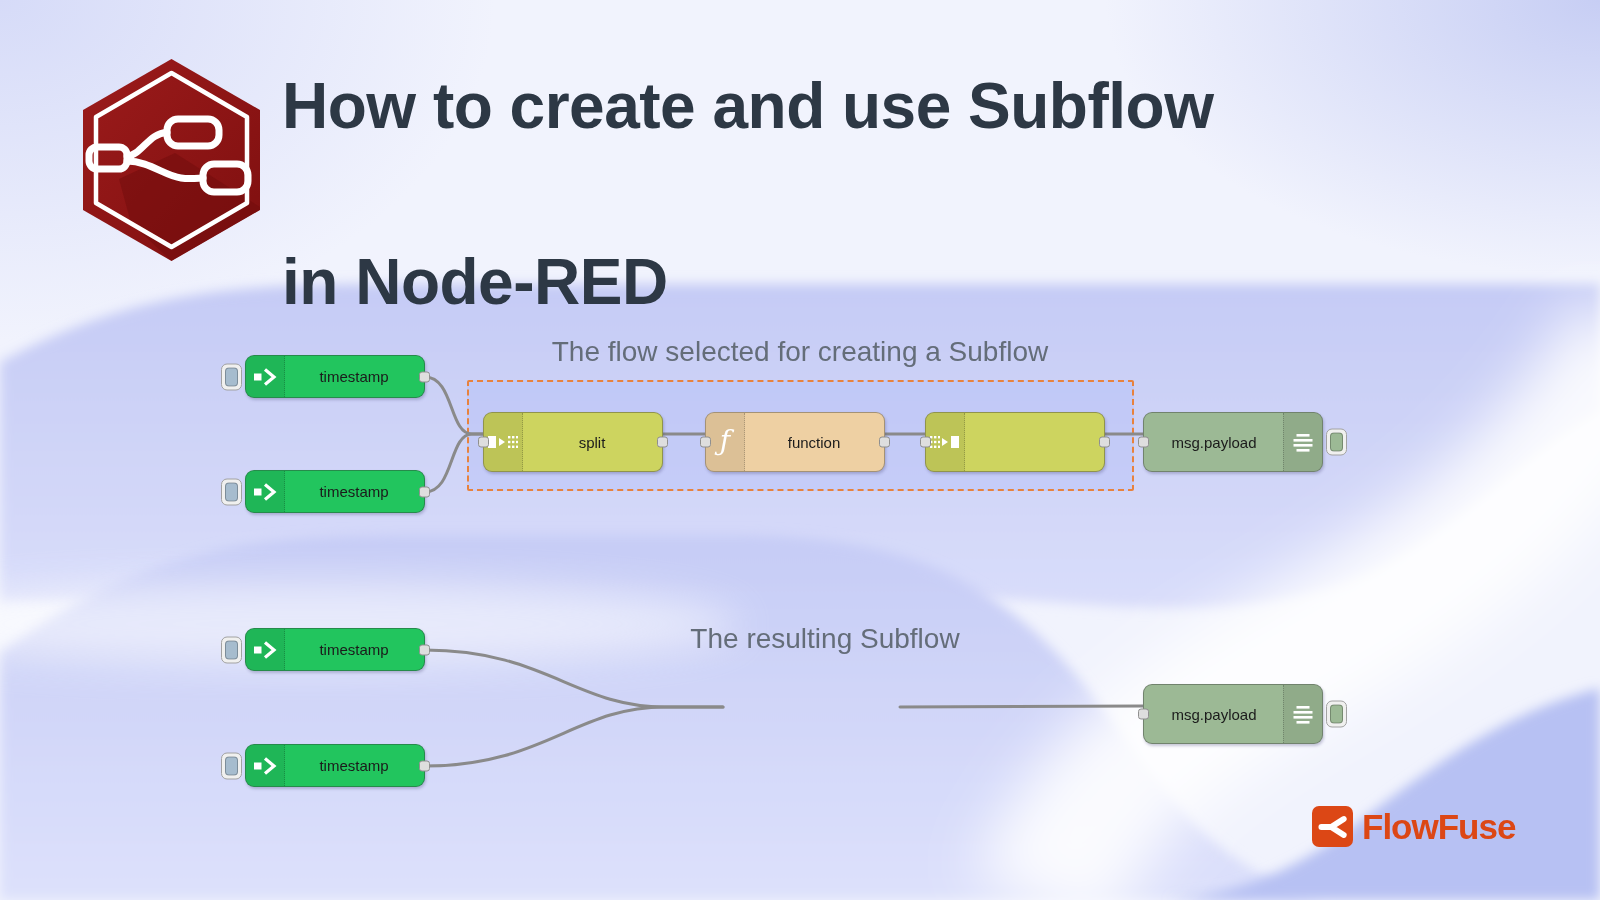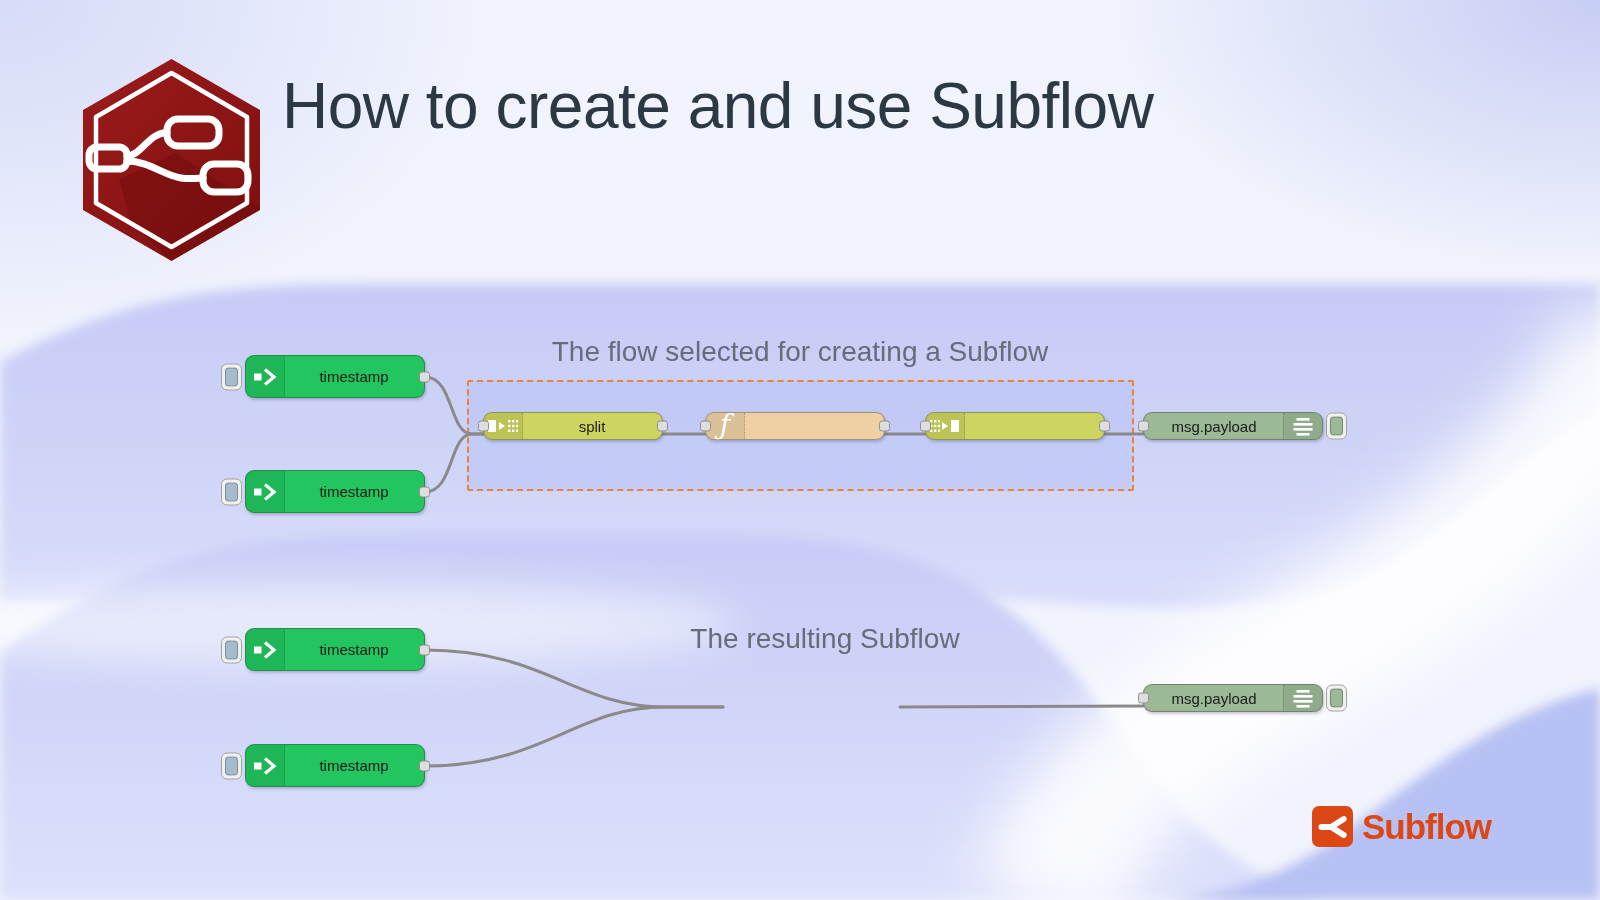--- a/index.html
+++ b/index.html
@@ -5,42 +5,42 @@
   html,body { margin:0; padding:0; }
   body { font-family:"Liberation Sans", sans-serif; }
   .canvas { position:relative; width:1600px; height:900px; overflow:hidden; background:#f1f3fd; }
 
   .bg-svg { position:absolute; inset:0; z-index:0; }
 
   
   .logo-hex { position:absolute; left:79px; top:57px; z-index:3; }
   .page-title {
     position:absolute; left:282px; top:62px; z-index:3;
-    font-size:64px; line-height:88px; font-weight:400;
+    font-size:64px; line-height:88px; font-weight:700;
     color:#2d3845; letter-spacing:-0.5px; white-space:pre-line;
   }
 
   
   .caption { position:absolute; z-index:2; font-size:28px; font-weight:400;
              color:#646d79; text-align:center; }
   .caption-1 { left:400px; top:336px; width:800px; }
   .caption-2 { left:480px; top:623px; width:690px; }
 
   
   .selection-region {
     position:absolute; left:467px; top:380px; width:663px; height:107px;
     border:2px dashed #e8823d; background:rgba(168,181,250,0.30);
     z-index:1; border-radius:2px;
   }
 
   .wires { position:absolute; inset:0; z-index:2; pointer-events:none; }
 
   
   .node {
-    position:absolute; width:180px; height:28px; border-radius:9px;
+    position:absolute; width:180px; height:60px; border-radius:9px;
     border:1px solid rgba(45,45,45,0.38);
     box-shadow:1px 2px 3px rgba(60,60,110,0.28);
     z-index:3; box-sizing:border-box;
   }
   .node .label {
     position:absolute; top:0; bottom:0; left:0; right:0;
     display:flex; align-items:center; justify-content:center;
     font-size:15px; color:#1b1b1b;
   }
   .icon-region {
@@ -157,20 +157,21 @@
     <polygon clip-path="url(#hexClip)" points="40,122 96,96 181,150 181,153 92.5,204 52,166" fill="#6f0c0c" opacity="0.5"></polygon>
     <polygon points="92.5,16 168,60 168,146 92.5,190 17,146 17,60" fill="none" stroke="#ffffff" stroke-width="4.5" stroke-linejoin="round"></polygon>
     <path d="M48,99 C62,99 70,75.5 88,75.5" fill="none" stroke="#fff" stroke-width="7" stroke-linecap="round"></path>
     <path d="M48,104 C70,104 86,119 102,121 C112,122.5 114,121 124,121" fill="none" stroke="#fff" stroke-width="7" stroke-linecap="round"></path>
     <rect x="10" y="90" width="38" height="22" rx="8" fill="none" stroke="#fff" stroke-width="7"></rect>
     <rect x="88" y="62" width="52" height="27" rx="11" fill="none" stroke="#fff" stroke-width="7"></rect>
     <rect x="124" y="107" width="45" height="28" rx="11" fill="none" stroke="#fff" stroke-width="7"></rect>
   </svg>
 
   <div class="page-title"><span>How to create and use Subflow</span><br>
+    <span>in Node-RED</span>
   </div>
 
   <div class="caption caption-1">The flow selected for creating a Subflow</div>
   <div class="caption caption-2">The resulting Subflow</div>
 
   <div class="selection-region"></div>
 
   <svg class="wires" width="1600" height="900" viewBox="0 0 1600 900">
     <g fill="none" stroke="#8a8a8a" stroke-width="3" stroke-linecap="round">
       <path d="M425,377 C454,377 449,434 472,434 L483,434"></path>
@@ -230,20 +231,21 @@
     </div>
     <div class="label">split</div>
     <div class="port port-in"></div>
     <div class="port port-out"></div>
   </div>
 
   <div class="node function-node" style="left:705px;top:412px">
     <div class="icon-region icon-left">
       <div class="fn-glyph">ƒ</div>
     </div>
+    <div class="label">function</div>
     <div class="port port-in"></div>
     <div class="port port-out"></div>
   </div>
 
   <div class="node split-join" style="left:925px;top:412px">
     <div class="icon-region icon-left">
       <svg width="30" height="18" viewBox="0 0 30 18" fill="#fff">
         <rect x="0" y="3" width="2.4" height="2.4"></rect>
           <rect x="4" y="3" width="2.4" height="2.4"></rect>
           <rect x="8" y="3" width="2" height="2.4"></rect>
@@ -321,16 +323,16 @@
     <div class="label">msg.payload</div>
     <div class="port port-in"></div>
   </div>
 
   <div class="flowfuse">
     <div class="ff-square">
       <svg width="34" height="34" viewBox="0 0 38 38">
         <path d="M6,19 H17 M17,19 L31,10 M17,19 L31,28" fill="none" stroke="#fff" stroke-width="6.5" stroke-linecap="round" stroke-linejoin="round"></path>
       </svg>
     </div>
-    <div class="ff-text">Subflow</div>
+    <div class="ff-text">FlowFuse</div>
   </div>
 
 </div>
 
 </body></html>

